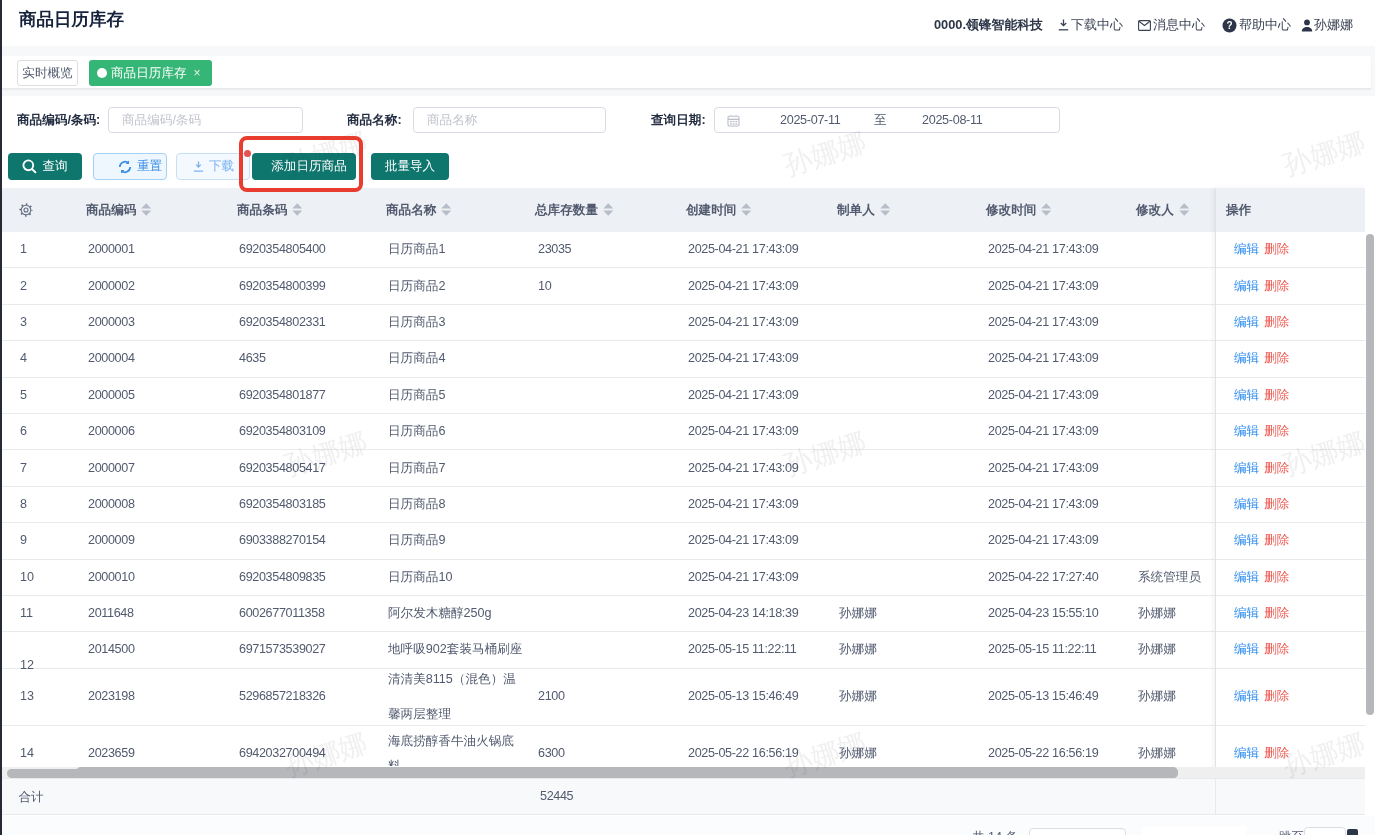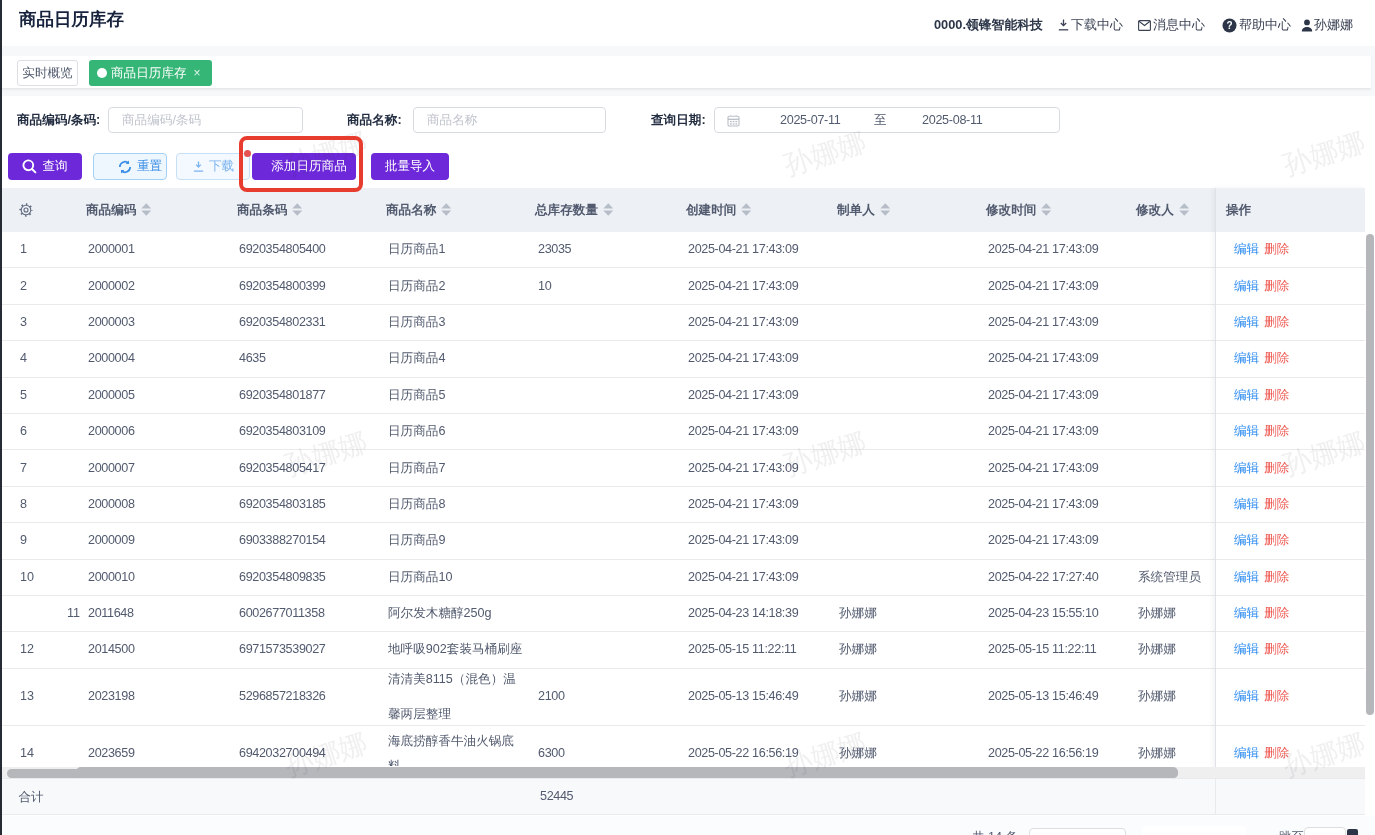--- a/index.html
+++ b/index.html
@@ -16,21 +16,21 @@
 .tab1 { left:15px; top:4px; width:61px; height:26px; line-height:24px; border:1px solid #dcdee2; border-radius:3px; background:#fff; color:#515a6e; font-size:12.6px; text-align:center; }
 .tab2 { left:87px; top:4px; width:123px; height:26px; border-radius:3px; background:#35b576; color:#fff; font-size:12.6px; display:flex; align-items:center; }
 .tab2 .dot { width:10px; height:10px; border-radius:50%; background:#fff; margin-left:8px; margin-right:4px; }
 .tab2 .x { margin-left:7px; font-size:12px; color:rgba(255,255,255,.85); }
 
 #content { left:2px; top:96px; width:1373px; height:739px; background:#fff; }
 .flabel { font-size:12.6px; font-weight:bold; color:#242e42; top:113px; line-height:14px; }
 .finput { top:107px; height:26px; border:1px solid #d7dbe2; border-radius:4px; background:#fff; font-size:12.6px; color:#bfc3cc; line-height:24px; }
 
 .btn { top:153px; height:27px; border-radius:4px; font-size:12.6px; display:flex; align-items:center; justify-content:center; white-space:nowrap; }
-.btn-primary { background:#6d28d9; color:#fff; }
+.btn-primary { background:#0f766e; color:#fff; }
 
 #thead { left:2px; top:188px; width:1363px; height:44px; background:#edf0f5; }
 .th { position:absolute; top:0; height:44px; line-height:44px; font-size:12.6px; font-weight:bold; color:#515a6e; white-space:nowrap; }
 .caret { display:inline-block; vertical-align:-2px; margin-left:5px; }
 #tbody { left:2px; top:232px; width:1363px; height:534px; background:#fff; overflow:hidden; }
 .trow { position:relative; border-bottom:1px solid #e8eaec; }
 .td { position:absolute; font-size:12.6px; color:#515a6e; white-space:nowrap; }
 #opcol { left:1215px; top:188px; width:150px; height:590px; background:#fff; border-left:1px solid #dfe3e8; box-shadow:-2px 0 5px rgba(0,0,0,.05); }
 #vgutter { left:1365px; top:188px; width:10px; height:627px; background:#fff; }
 #sumrow { left:2px; top:778px; width:1363px; height:37px; background:#f8f9fb; border-top:1px solid #e8eaec; border-bottom:1px solid #e8eaec; }
@@ -365,21 +365,21 @@
         <span style="line-height:25px;letter-spacing:-0.35px;">2025-04-21 17:43:09</span>
       </div>
       <div class="td" style="left:986px; top:0; height:35.4px; display:flex; align-items:center;">
         <span style="line-height:25px;letter-spacing:-0.35px;">2025-04-22 17:27:40</span>
       </div>
       <div class="td" style="left:1136px; top:0; height:35.4px; display:flex; align-items:center;">
         <span style="line-height:25px;">系统管理员</span>
       </div>
     </div>
     <div class="trow" style="height:36.4px;">
-      <div class="td" style="left:18px; top:0; height:35.4px; display:flex; align-items:center;margin-left:47px;">
+      <div class="td" style="left:18px; top:0; height:35.4px; display:flex; align-items:center;">
         <span style="line-height:25px;">11</span>
       </div>
       <div class="td" style="left:86px; top:0; height:35.4px; display:flex; align-items:center;">
         <span style="line-height:25px;letter-spacing:-0.35px;">2011648</span>
       </div>
       <div class="td" style="left:237px; top:0; height:35.4px; display:flex; align-items:center;">
         <span style="line-height:25px;letter-spacing:-0.35px;">6002677011358</span>
       </div>
       <div class="td" style="left:386px; top:0; height:35.4px; display:flex; align-items:center;">
         <span style="line-height:25px;">阿尔发木糖醇250g</span>
@@ -391,21 +391,21 @@
         <span style="line-height:25px;">孙娜娜</span>
       </div>
       <div class="td" style="left:986px; top:0; height:35.4px; display:flex; align-items:center;">
         <span style="line-height:25px;letter-spacing:-0.35px;">2025-04-23 15:55:10</span>
       </div>
       <div class="td" style="left:1136px; top:0; height:35.4px; display:flex; align-items:center;">
         <span style="line-height:25px;">孙娜娜</span>
       </div>
     </div>
     <div class="trow" style="height:36.4px;">
-      <div class="td" style="left:18px; top:0; height:35.4px; display:flex; align-items:center;">
+      <div class="td" style="left:18px; top:16px; height:35.4px; display:flex; align-items:center;">
         <span style="line-height:25px;">12</span>
       </div>
       <div class="td" style="left:86px; top:0; height:35.4px; display:flex; align-items:center;">
         <span style="line-height:25px;letter-spacing:-0.35px;">2014500</span>
       </div>
       <div class="td" style="left:237px; top:0; height:35.4px; display:flex; align-items:center;">
         <span style="line-height:25px;letter-spacing:-0.35px;">6971573539027</span>
       </div>
       <div class="td" style="left:386px; top:0; height:35.4px; display:flex; align-items:center;">
         <span style="line-height:25px;">地呼吸902套装马桶刷座</span>

